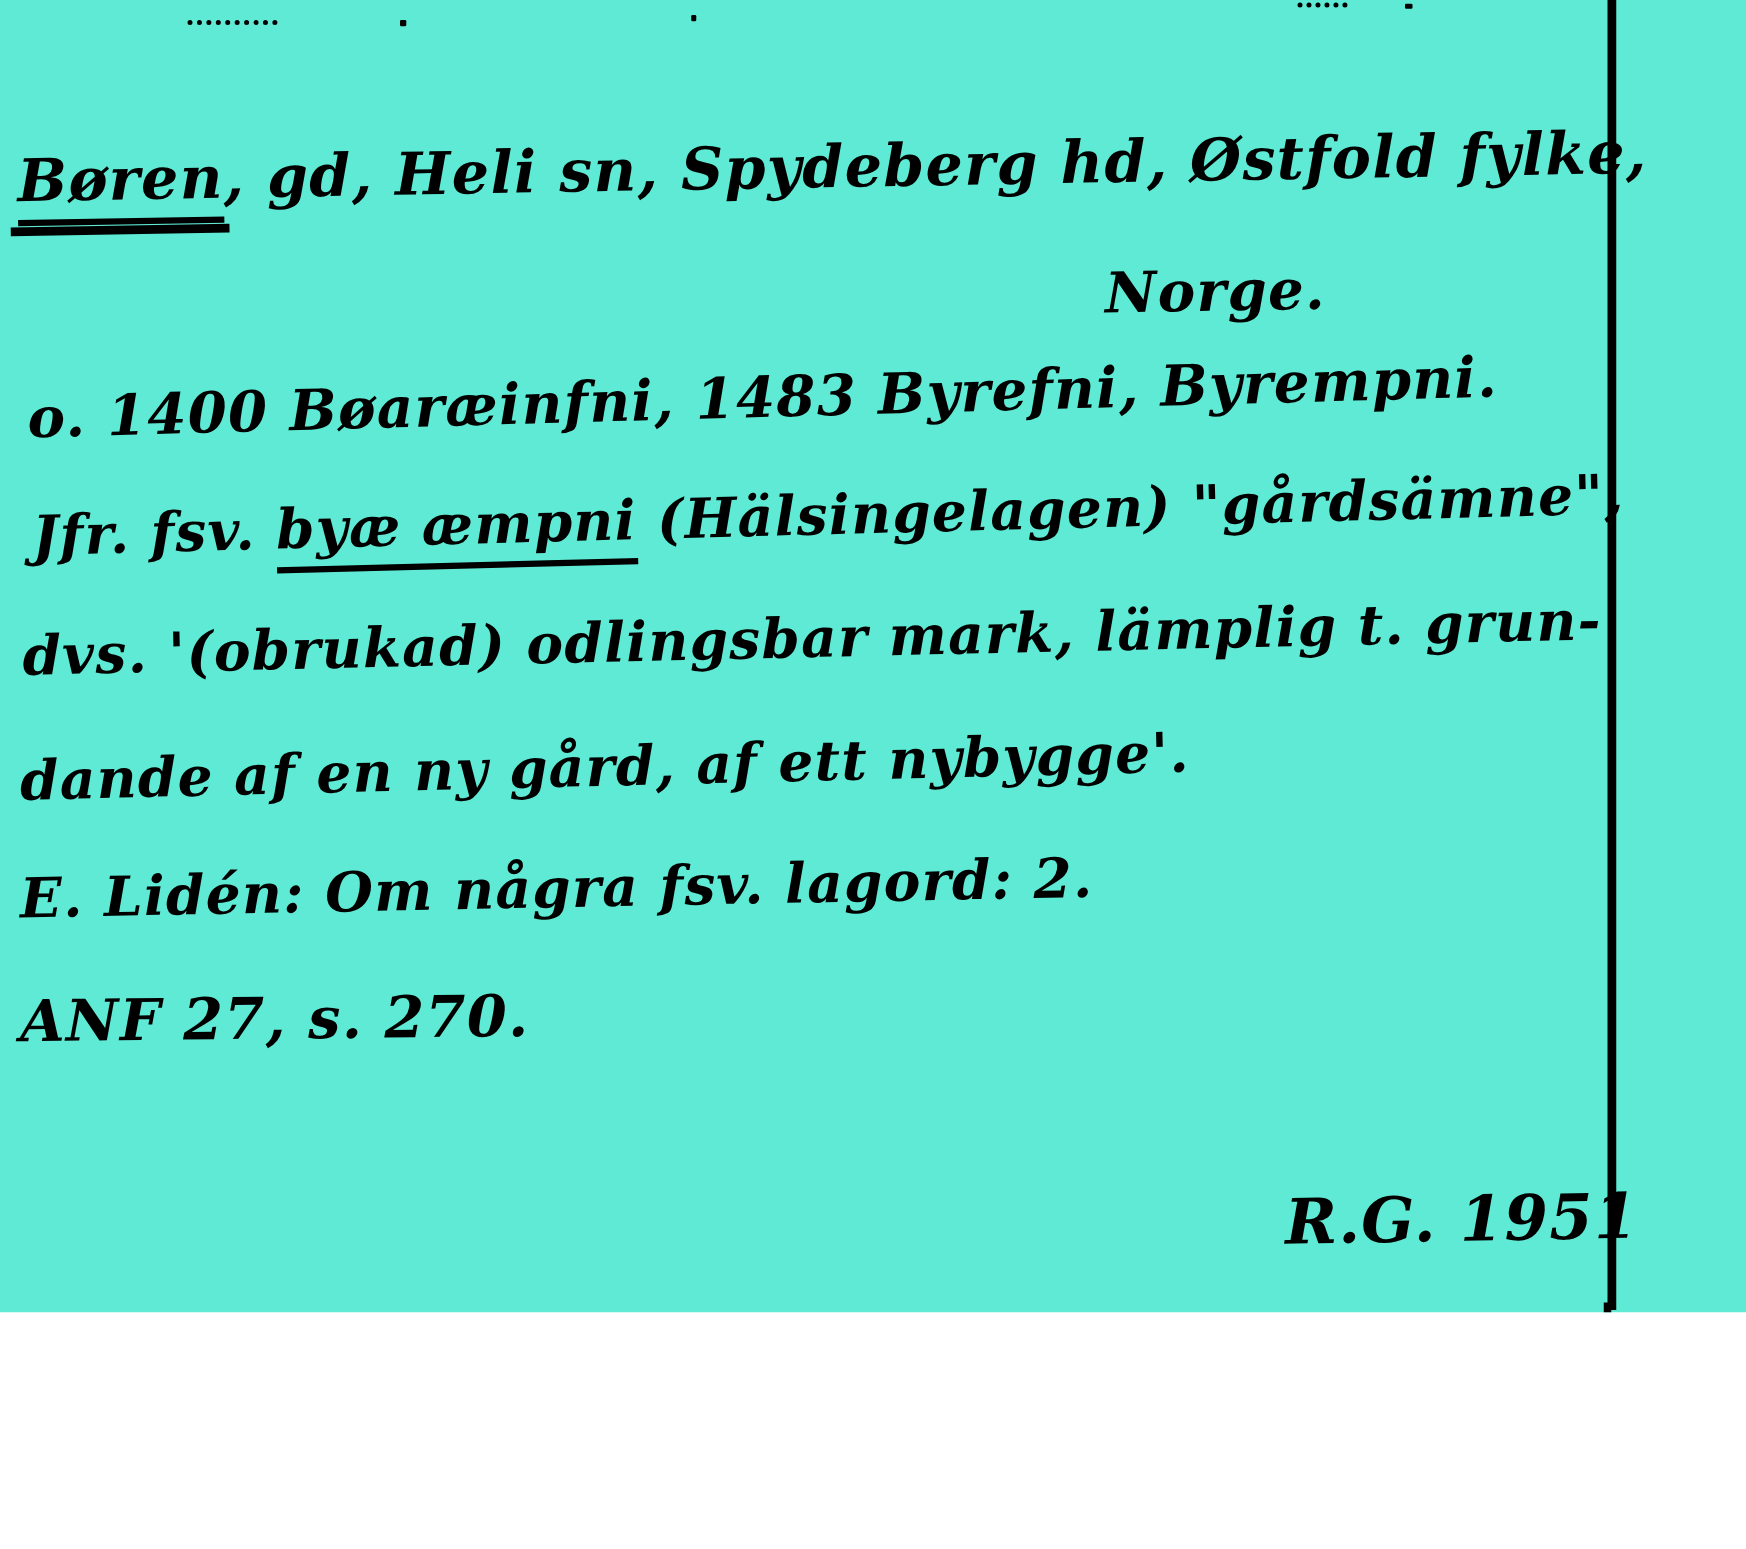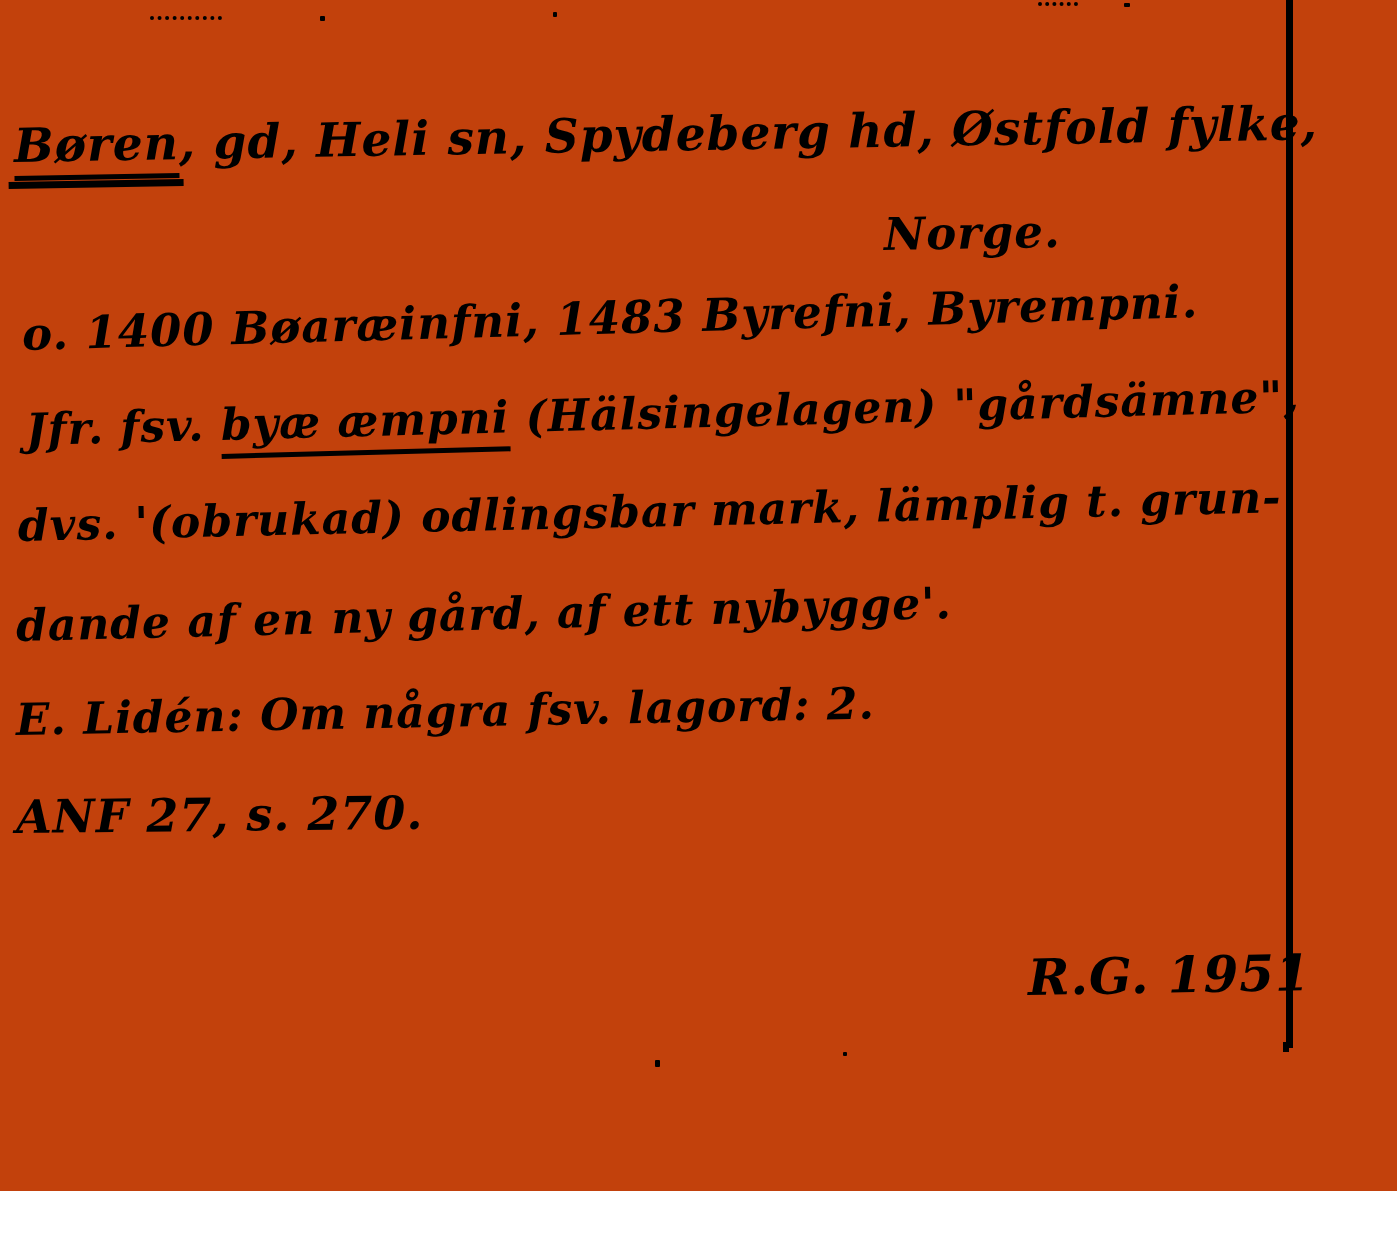--- a/index.html
+++ b/index.html
@@ -3,22 +3,22 @@
 <meta charset="utf-8">
 <style>
   html, body {
     margin: 0;
     padding: 0;
     background: #ffffff;
   }
   .card {
     position: relative;
     width: 1397px;
-    height: 1191px;
-    background: #c2410c;
+    height: 1050px;
+    background: #5eead4;
     overflow: hidden;
     font-family: "DejaVu Serif", serif;
   }
   
   .hw {
     position: absolute;
     font-family: "DejaVu Serif", serif;
     font-style: italic;
     font-weight: 700;
     color: #000000;

